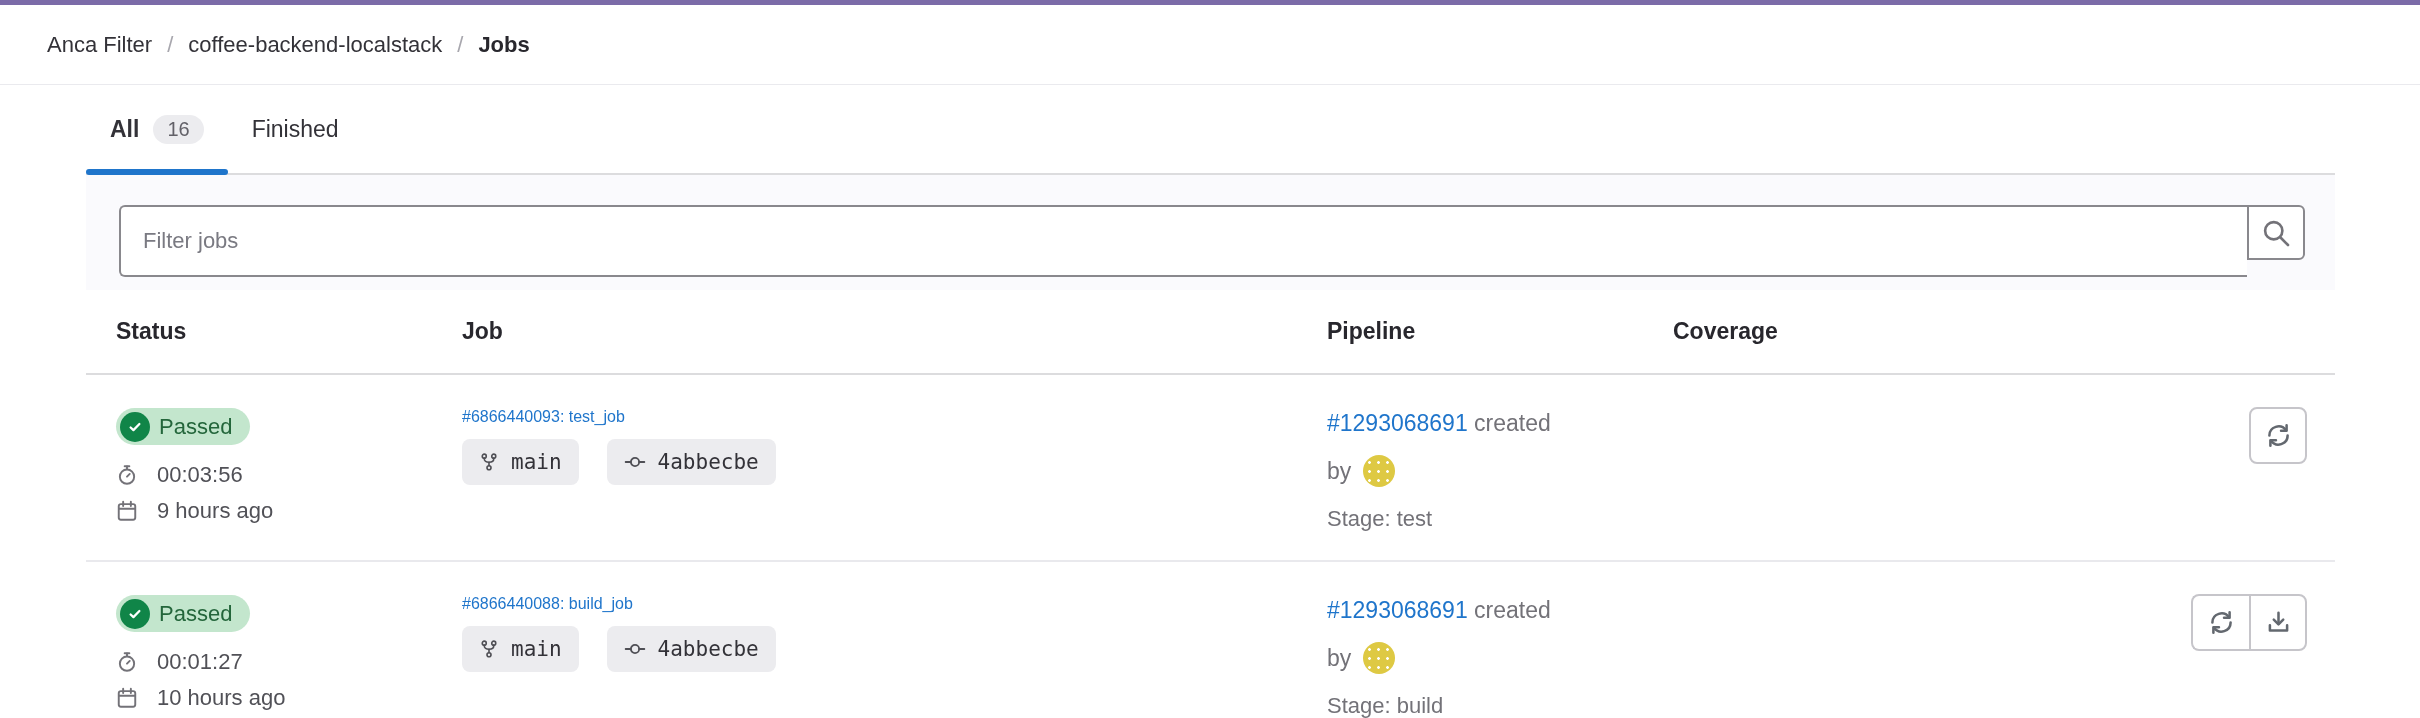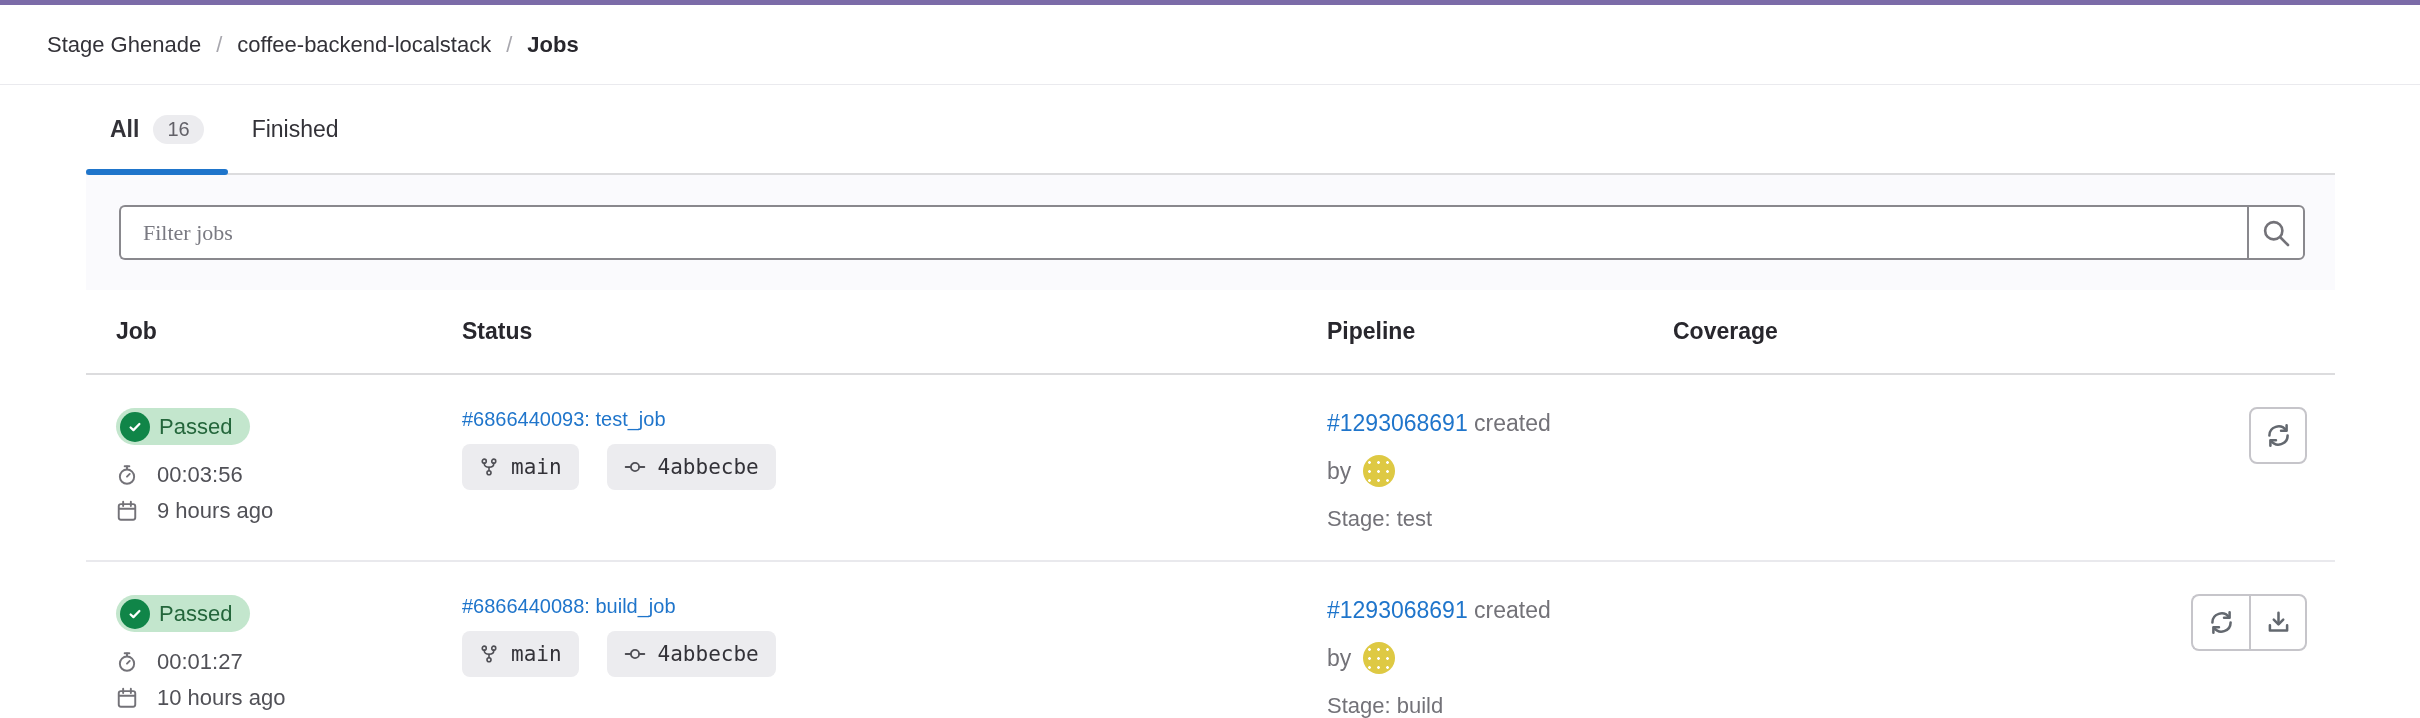--- a/index.html
+++ b/index.html
@@ -25,22 +25,22 @@
     color:#333238; text-decoration:none; position:relative; }
   .tab.active { font-weight:bold; }
   .tab.active::after { content:""; position:absolute; left:0; right:0; bottom:-2px; height:6px;
     background:#1f75cb; border-radius:4px; }
   .count-badge { background:#ececef; color:#626168; font-weight:normal; font-size:20px;
     padding:3px 14px; border-radius:18px; }
 
   
   .filter-band { background:#fafafd; height:115px; padding:30px 30px 30px 33px; }
   .search-group { display:flex; height:55px; }
-  .search-group input { flex:1; height:55px; border:2px solid #89888d; border-right:none;
-    border-radius:6px 0 0 6px; padding:0 22px; font-size:22px; font-family:Liberation Serif, serif;
+  .search-group input { flex:1; height:72px; border:2px solid #89888d; border-right:none;
+    border-radius:6px 0 0 6px; padding:0 22px; font-size:22px; font-family:Liberation Sans, sans-serif;
     color:#333238; background:#fff; outline:none; }
   .search-group input::placeholder { color:#7a7a82; }
   .search-btn { width:58px; height:55px; background:#fff; border:2px solid #89888d;
     border-radius:0 6px 6px 0; display:flex; align-items:center; justify-content:center; cursor:pointer; }
 
   
   .jobs-table { width:100%; }
   .thead { display:grid; grid-template-columns:346px 865px 346px 300px 1fr;
     border-bottom:2px solid #dcdcde; height:85px; align-items:center; }
   .th { font-size:23px; font-weight:bold; color:#28272d; padding-left:30px; }
@@ -52,21 +52,21 @@
   .status-badge { display:inline-flex; align-items:center; gap:9px; height:37px;
     background:#c3e6cd; color:#24663b; border-radius:19px; padding:0 18px 0 4px; font-size:22px; }
   .status-icon { width:30px; height:30px; border-radius:50%; background:#108548;
     display:inline-flex; align-items:center; justify-content:center; }
   .meta-line { display:flex; align-items:center; gap:19px; font-size:22px; color:#515157; }
   .meta-line.duration { margin-top:17px; }
   .meta-line.age { margin-top:10px;text-align:right; }
   .gray-ic { color:#737278; }
 
   
-  .job-link { font-size:20px; color:#1f75cb; text-decoration:none; display:inline-block; }
+  .job-link { font-size:16px; color:#1f75cb; text-decoration:none; display:inline-block; }
   .chips { display:flex; gap:28px; margin-top:13px; }
   .chip { display:inline-flex; align-items:center; gap:12px; height:46px; padding:0 17px;
     background:#ececef; border-radius:8px; font-family:"DejaVu Sans Mono", monospace;
     font-size:21px; color:#333238; text-decoration:none; }
 
   
   .pipe-line1 { font-size:23px; color:#737278; line-height:30px; }
   .pipe-link { color:#1f75cb; text-decoration:none; }
   .pipe-by { display:flex; align-items:center; gap:12px; font-size:23px; color:#737278; margin-top:17px; }
   .avatar { width:32px; height:32px; border-radius:50%; display:inline-block;
@@ -87,21 +87,21 @@
 
   svg { display:block; }
 </style>
 </head>
 <body>
 
 <div class="page">
   <div class="topbar"></div>
 
   <header class="breadcrumb-bar">
-    <a href="#">Stage Ghenade</a>
+    <a href="#">Anca Filter</a>
     <span class="breadcrumb-sep">/</span>
     <a href="#">coffee-backend-localstack</a>
     <span class="breadcrumb-sep">/</span>
     <span class="breadcrumb-current">Jobs</span>
   </header>
 
   <div class="container">
     <nav class="tabs">
       <a href="#" class="tab active">
         <span>All</span>
@@ -121,22 +121,22 @@
               <circle cx="6.8" cy="6.8" r="4.6"></circle>
               <path d="M10.4 10.4 14.4 14.4"></path>
             </svg>
           </span>
         </button>
       </div>
     </div>
 
     <div class="jobs-table">
       <div class="thead">
+        <div class="th">Status</div>
         <div class="th">Job</div>
-        <div class="th">Status</div>
         <div class="th">Pipeline</div>
         <div class="th">Coverage</div>
         <div class="th"></div>
       </div>
 
       <div class="trow">
         <div class="td">
           <span class="status-badge">
             <span class="status-icon">
               <svg width="18" height="18" viewBox="0 0 16 16" fill="none" stroke="#fff" stroke-width="2" stroke-linecap="round" stroke-linejoin="round">

